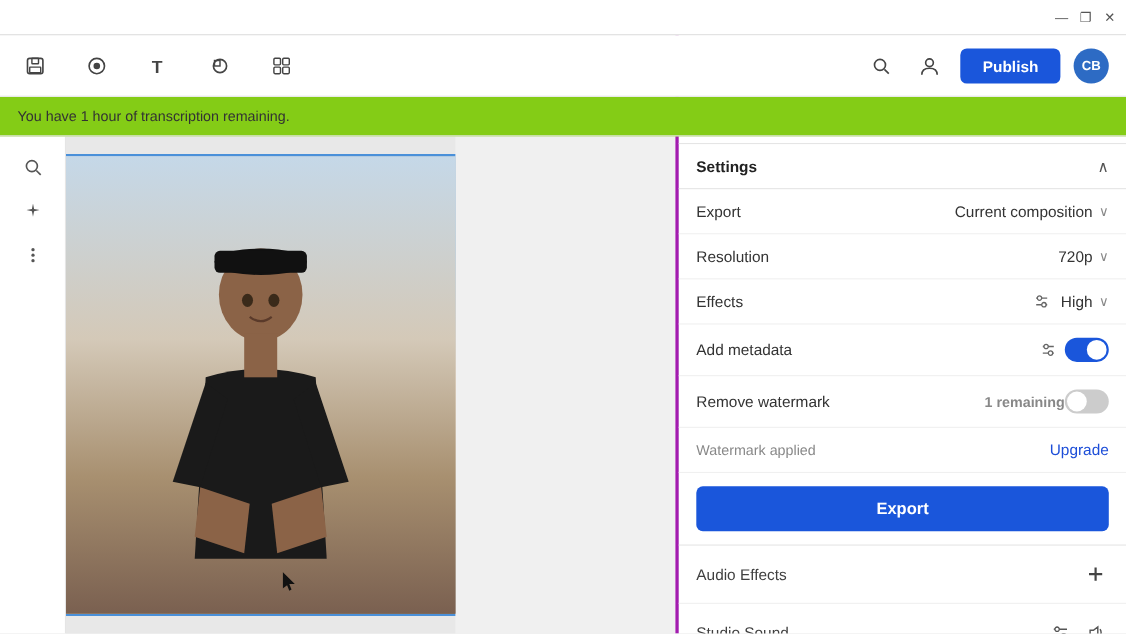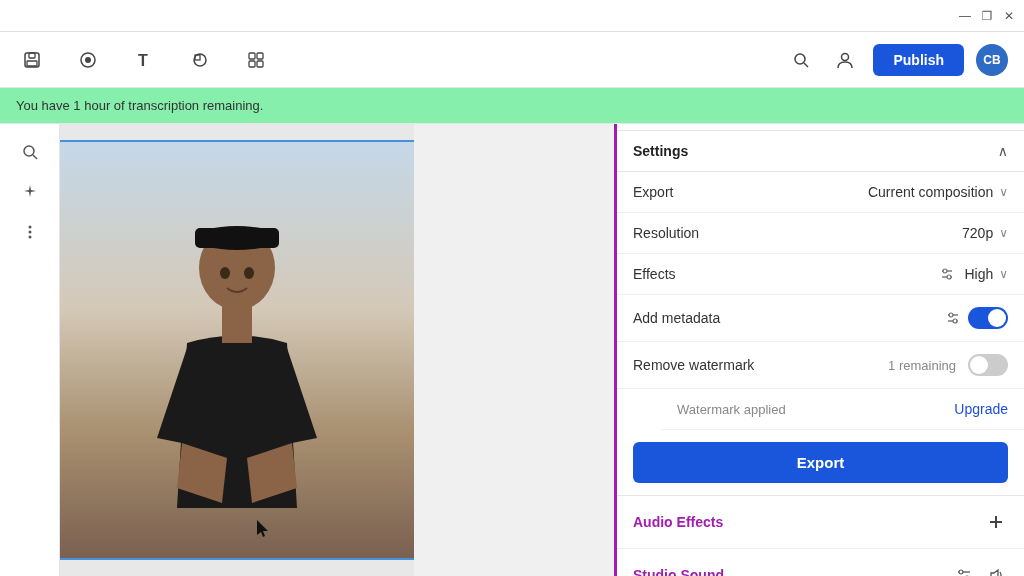--- a/index.html
+++ b/index.html
@@ -25,21 +25,21 @@
     .toolbar-icon { width: 32px; height: 32px; display: flex; align-items: center; justify-content: center; cursor: pointer; color: #444; font-size: 18px; }
     .publish-btn {
       background: #1a56db; color: #fff; border: none; border-radius: 6px;
       padding: 8px 20px; font-size: 14px; font-weight: 600; cursor: pointer;
     }
     .avatar { width: 32px; height: 32px; border-radius: 50%; background: #2d6bc4; color: #fff; display: flex; align-items: center; justify-content: center; font-size: 12px; font-weight: 700; cursor: pointer; }
 
     
     .notification-bar {
       position: absolute; top: 88px; left: 0; right: 0; height: 36px;
-      background: #86efac; display: flex; align-items: center; padding: 0 16px;
+      background: #84cc16; display: flex; align-items: center; padding: 0 16px;
       font-size: 13px; color: #333; border-bottom: 1px solid #e5e5e5; z-index: 98;
     }
     .notification-bar a { color: #1a56db; text-decoration: underline; cursor: pointer; margin-left: 4px; }
 
     
     .left-sidebar {
       position: absolute; top: 124px; left: 0; width: 60px; bottom: 0;
       background: #fff; border-right: 1px solid #e5e5e5; display: flex;
       flex-direction: column; align-items: center; padding: 12px 0; gap: 8px; z-index: 97;
     }
@@ -106,39 +106,39 @@
 
     
     .toggle { width: 40px; height: 22px; border-radius: 11px; background: #1a56db; position: relative; cursor: pointer; }
     .toggle-knob { width: 18px; height: 18px; border-radius: 50%; background: #fff; position: absolute; top: 2px; right: 2px; }
     .toggle.off { background: #ccc; }
     .toggle.off .toggle-knob { left: 2px; right: auto; }
 
     
     .watermark-row {
       display: flex; align-items: center; justify-content: space-between;
-      padding: 12px 16px; border-bottom: 1px solid #f0f0f0; margin-left: 44px;
+      padding: 12px 16px; border-bottom: 1px solid #f0f0f0;
     }
     .watermark-applied { font-size: 13px; color: #888; }
     .upgrade-link { font-size: 14px; font-weight: 400; color: #1d4ed8; cursor: pointer; }
 
     
     .export-btn-row { padding: 12px 16px; }
     .export-btn {
       width: 100%; padding: 12px; background: #1a56db; color: #fff;
       border: none; border-radius: 6px; font-size: 15px; font-weight: 600; cursor: pointer;
     }
 
     
     .bottom-section { border-top: 1px solid #e5e5e5; padding-top: 0; }
     .bottom-row {
       display: flex; align-items: center; justify-content: space-between;
       padding: 14px 16px; border-bottom: 1px solid #f0f0f0;
     }
-    .bottom-label { font-size: 14px; color: #a21caf; font-weight: 700; }
+    .bottom-label { font-size: 14px; color: #404040; font-weight: 400; }
     .bottom-icons { display: flex; align-items: center; gap: 8px; }
     .icon-btn { width: 24px; height: 24px; display: flex; align-items: center; justify-content: center; cursor: pointer; color: #555; font-size: 14px; }
 
     
     .room-bg {
       width: 100%; height: 100%; position: absolute; top: 0; left: 0;
       background: linear-gradient(180deg, #c5d8e8 0%, #d4c9b8 40%, #a89070 70%, #7a6050 100%);
     }
     .person-overlay {
       position: absolute; bottom: 0; left: 50%; transform: translateX(-50%);
@@ -331,21 +331,21 @@
         <circle cx="9" cy="10" r="2" fill="white" stroke="#666" stroke-width="1.2"></circle>
       </svg>
       <div class="toggle">
         <div class="toggle-knob"></div>
       </div>
     </div>
   </div>
 
   <div class="settings-row">
     <span class="settings-label">Remove watermark</span>
-    <div style="display:flex;align-items:center;gap:12px;">
+    <div style="display:flex;align-items:center;gap:0;font-weight:bold;">
       <span style="font-size:13px;color:#888;">1 remaining</span>
       <div class="toggle off">
         <div class="toggle-knob"></div>
       </div>
     </div>
   </div>
 
   <div class="watermark-row">
     <span class="watermark-applied">Watermark applied</span>
     <span class="upgrade-link">Upgrade</span>

